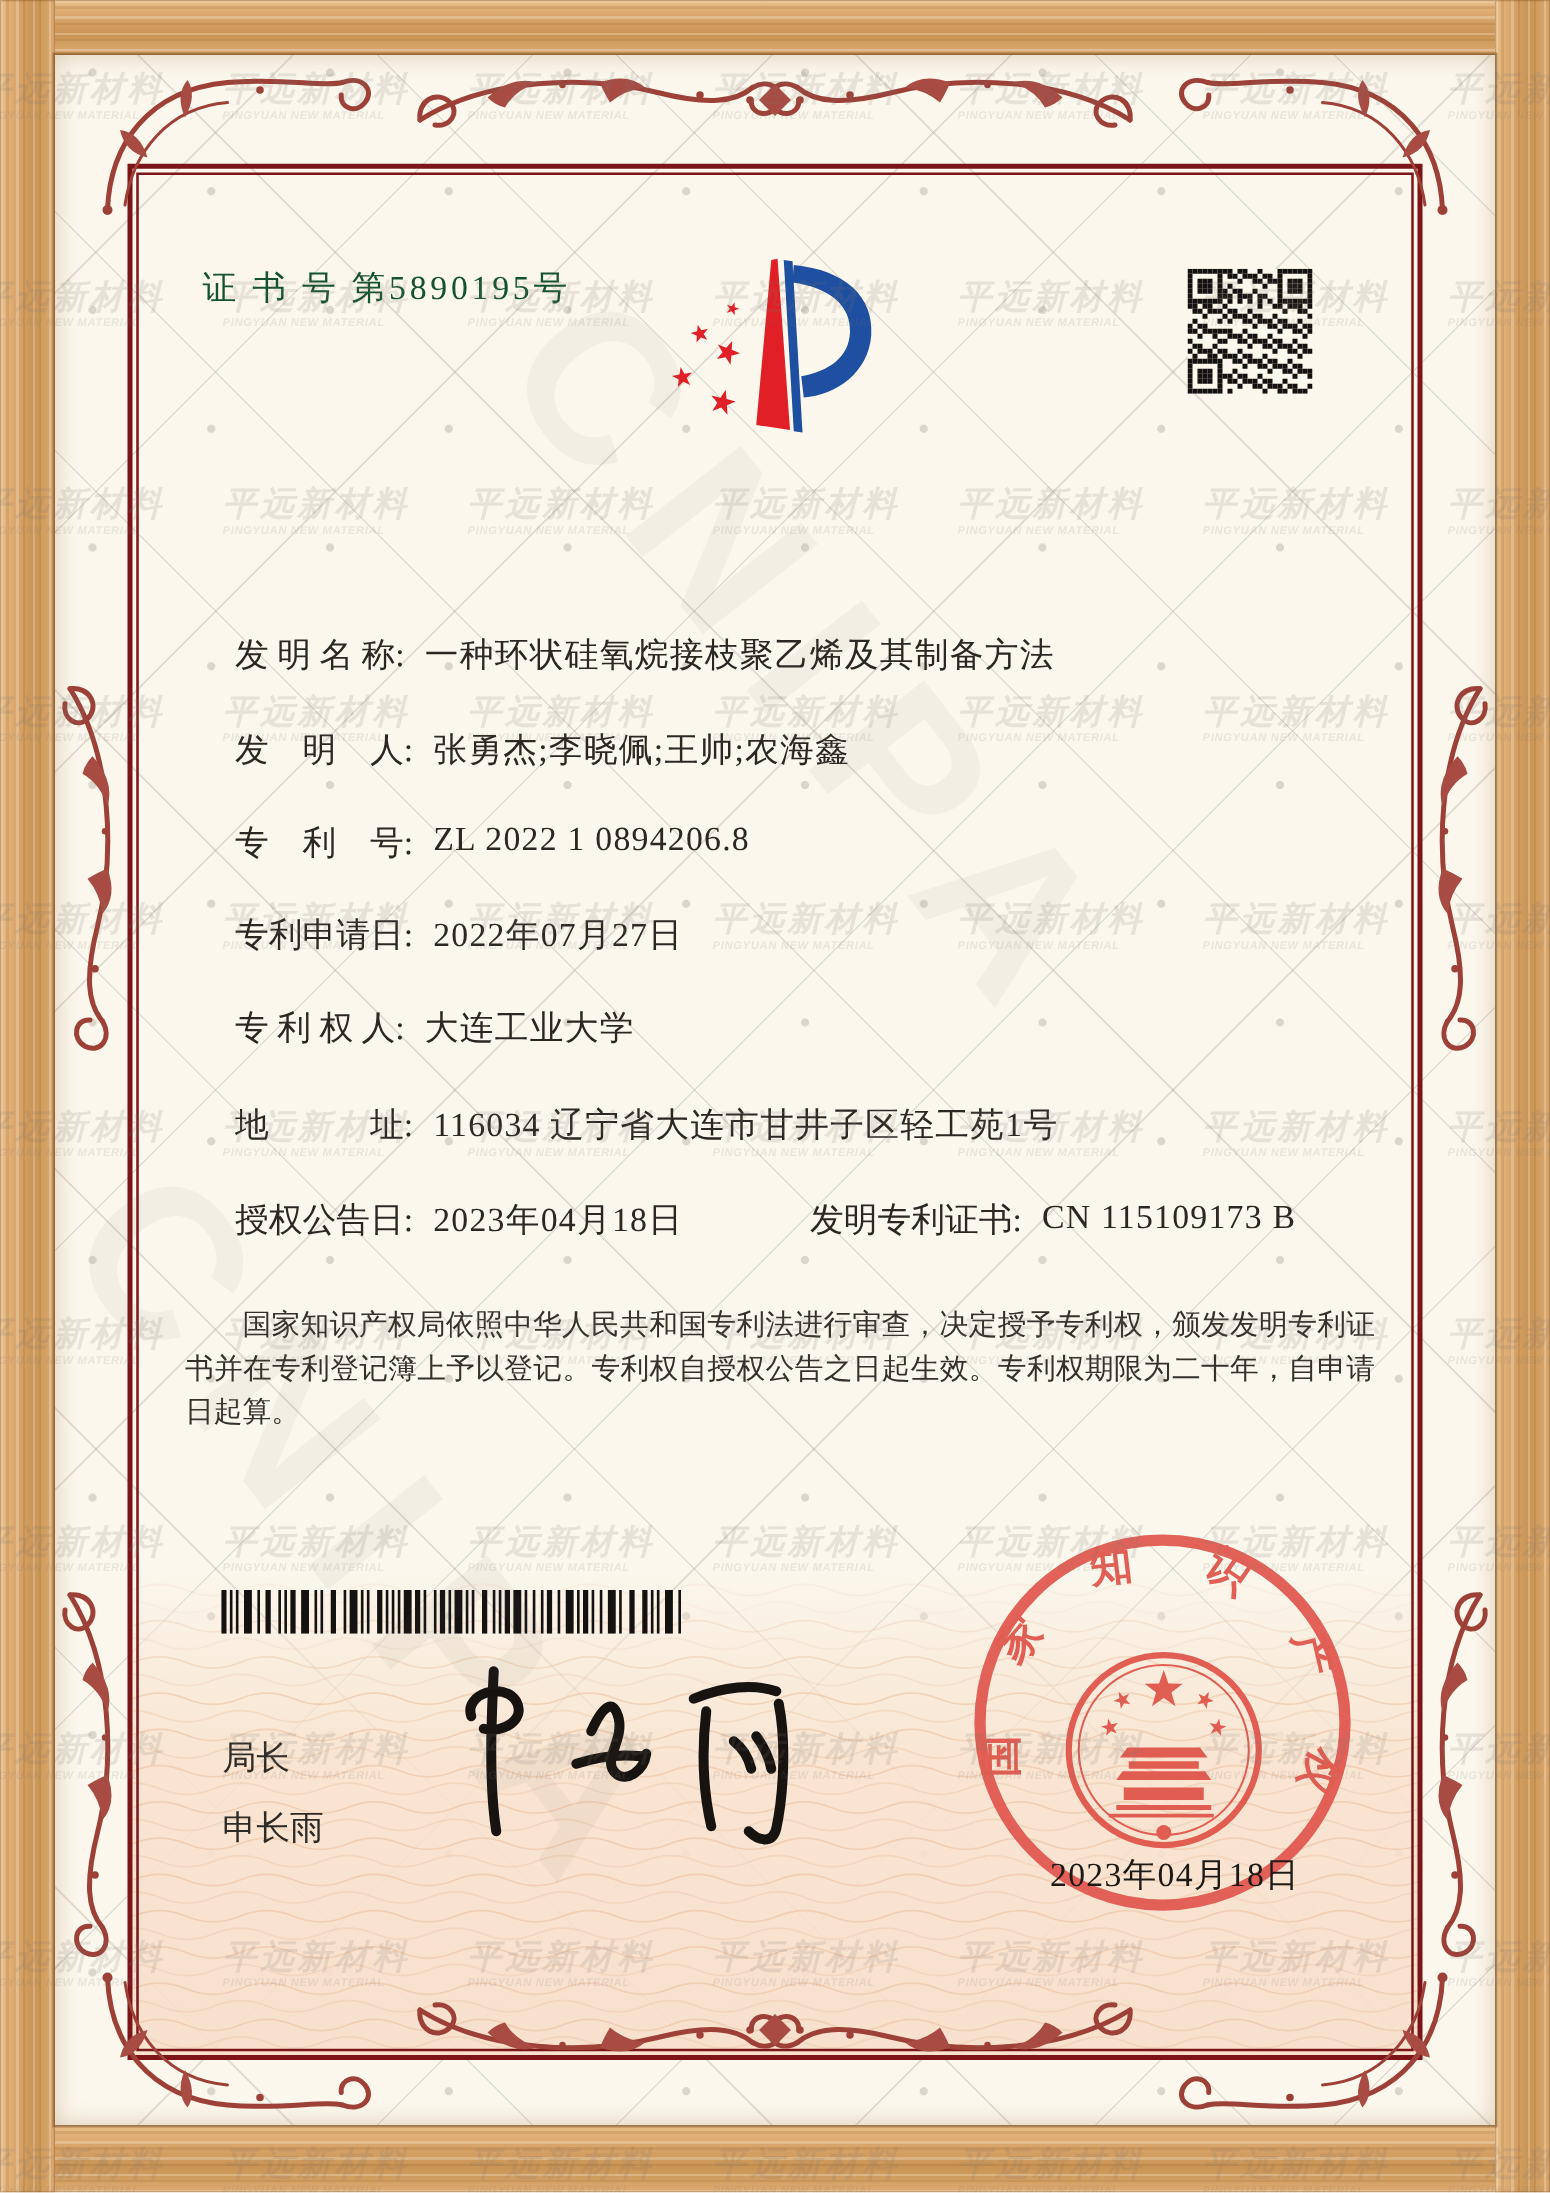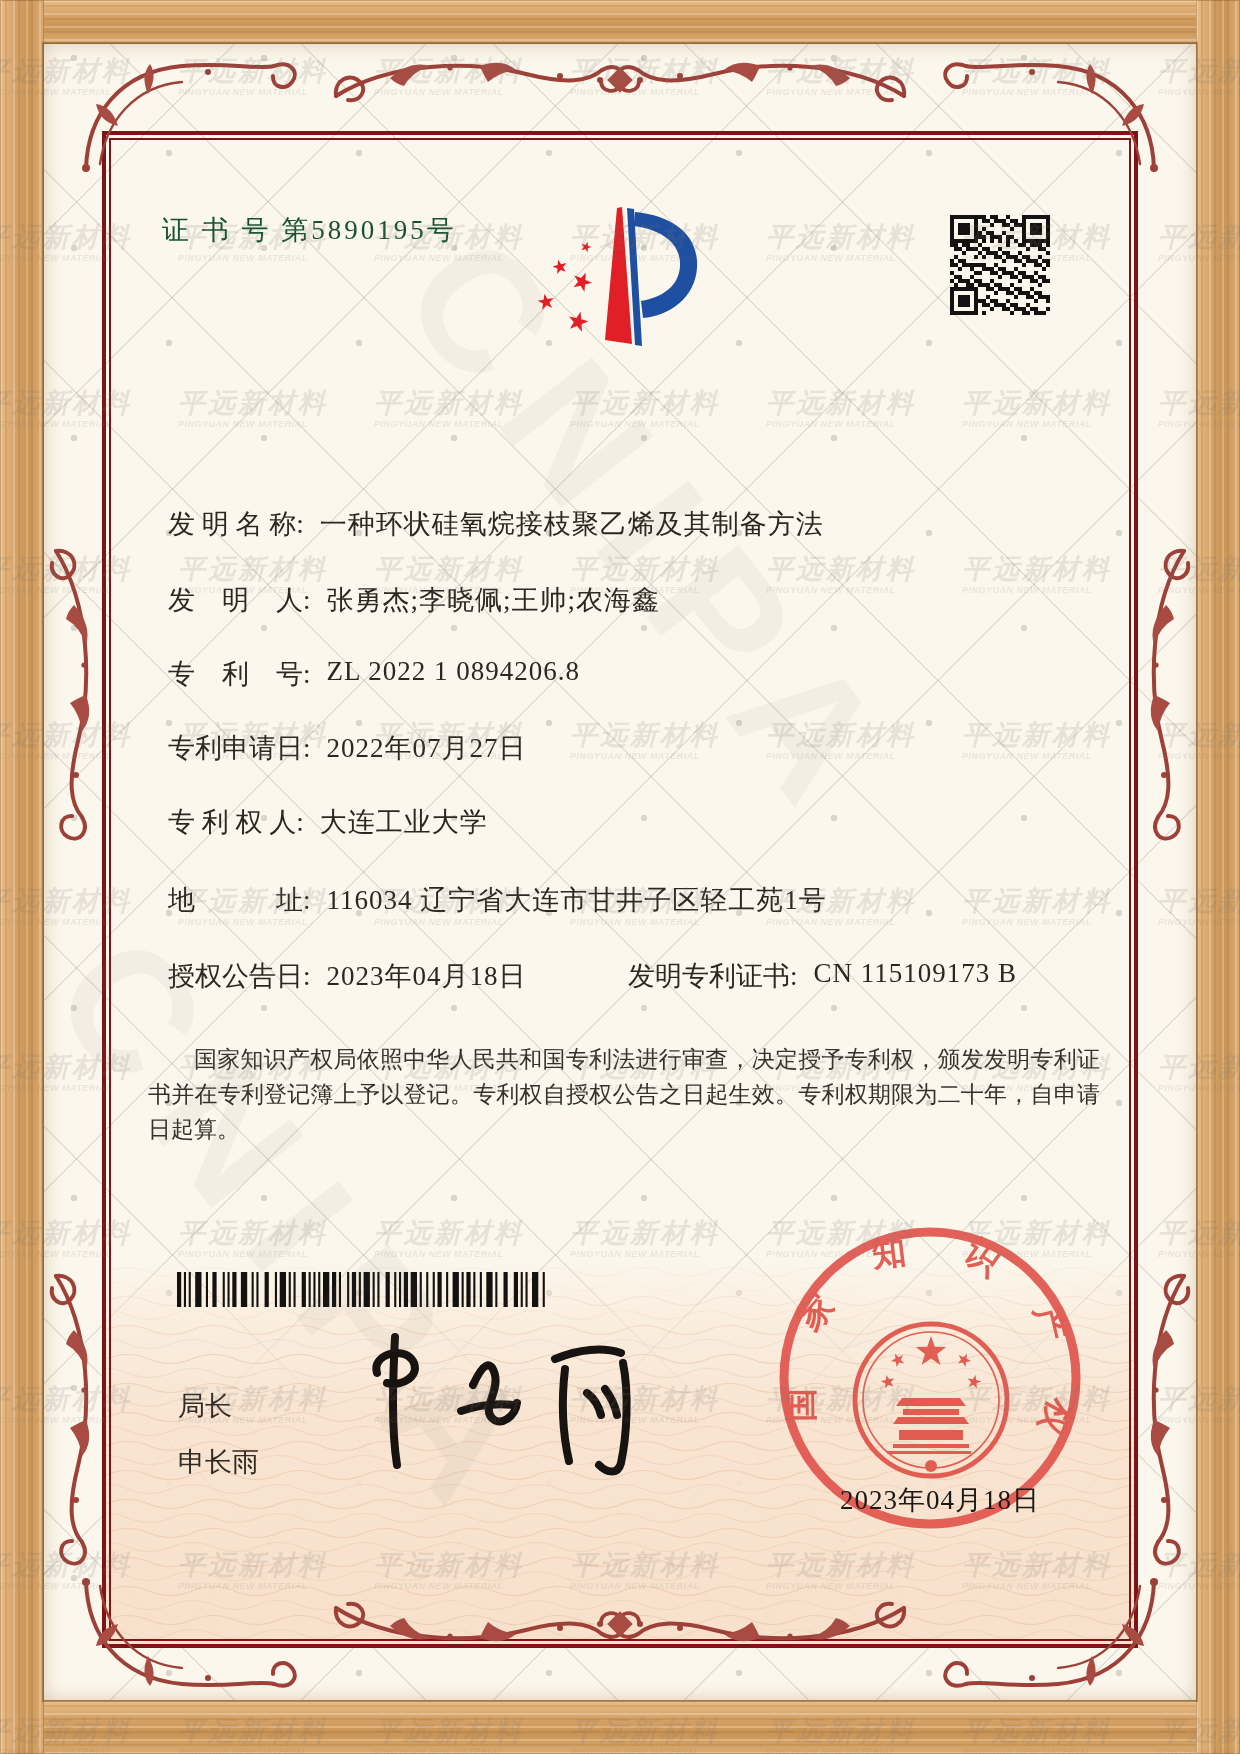--- a/index.html
+++ b/index.html
@@ -40,21 +40,21 @@
   .cert-border{position:absolute;left:102px;top:131px;width:1028px;height:1509px;z-index:1;
     border:4px solid #7d1518;}
   .cert-border::after{content:'';position:absolute;inset:3px;border:2px solid #7d1518;}
   .orn-layer{position:absolute;left:0;top:0;z-index:1;pointer-events:none;}
   
   .c{position:absolute;z-index:2;color:#2b2723;}
   .cert-no{left:162px;top:212px;font-size:27px;letter-spacing:3px;color:#14532d;}
   .doc-title{left:102px;top:360px;width:1036px;text-align:center;padding-left:22px;
     font-size:60px;font-weight:700;letter-spacing:26px;color:#171411;}
   .frow{left:168px;font-size:27px;display:flex;align-items:flex-start;}
-  .frow .lab{white-space:pre;}
+  .frow .lab{white-space:pre;margin-left:20px;}
   .frow .val{margin-left:16px;letter-spacing:1px;white-space:pre;}
   .legal{left:148px;top:1022px;width:952px;font-size:23px;line-height:35px;color:#34302b;text-align:justify;margin-top:20px;}
   .legal p{margin:0;text-indent:2em;}
   .legal p + p{margin-top:4px;}
   .signer{font-family:"Liberation Sans","DejaVu Sans",sans-serif;font-size:27px;color:#2e2a26;}
   .seal-date{left:830px;top:1482px;width:220px;text-align:center;font-size:27px;
     letter-spacing:1px;color:#1c1916;z-index:3;}
   .page-note{left:102px;top:1600px;width:1036px;text-align:center;font-size:22px;color:#3a342d;}
   .cont-note{left:102px;top:1658px;width:1036px;text-align:center;font-size:27px;
     letter-spacing:6px;color:#423a32;}

